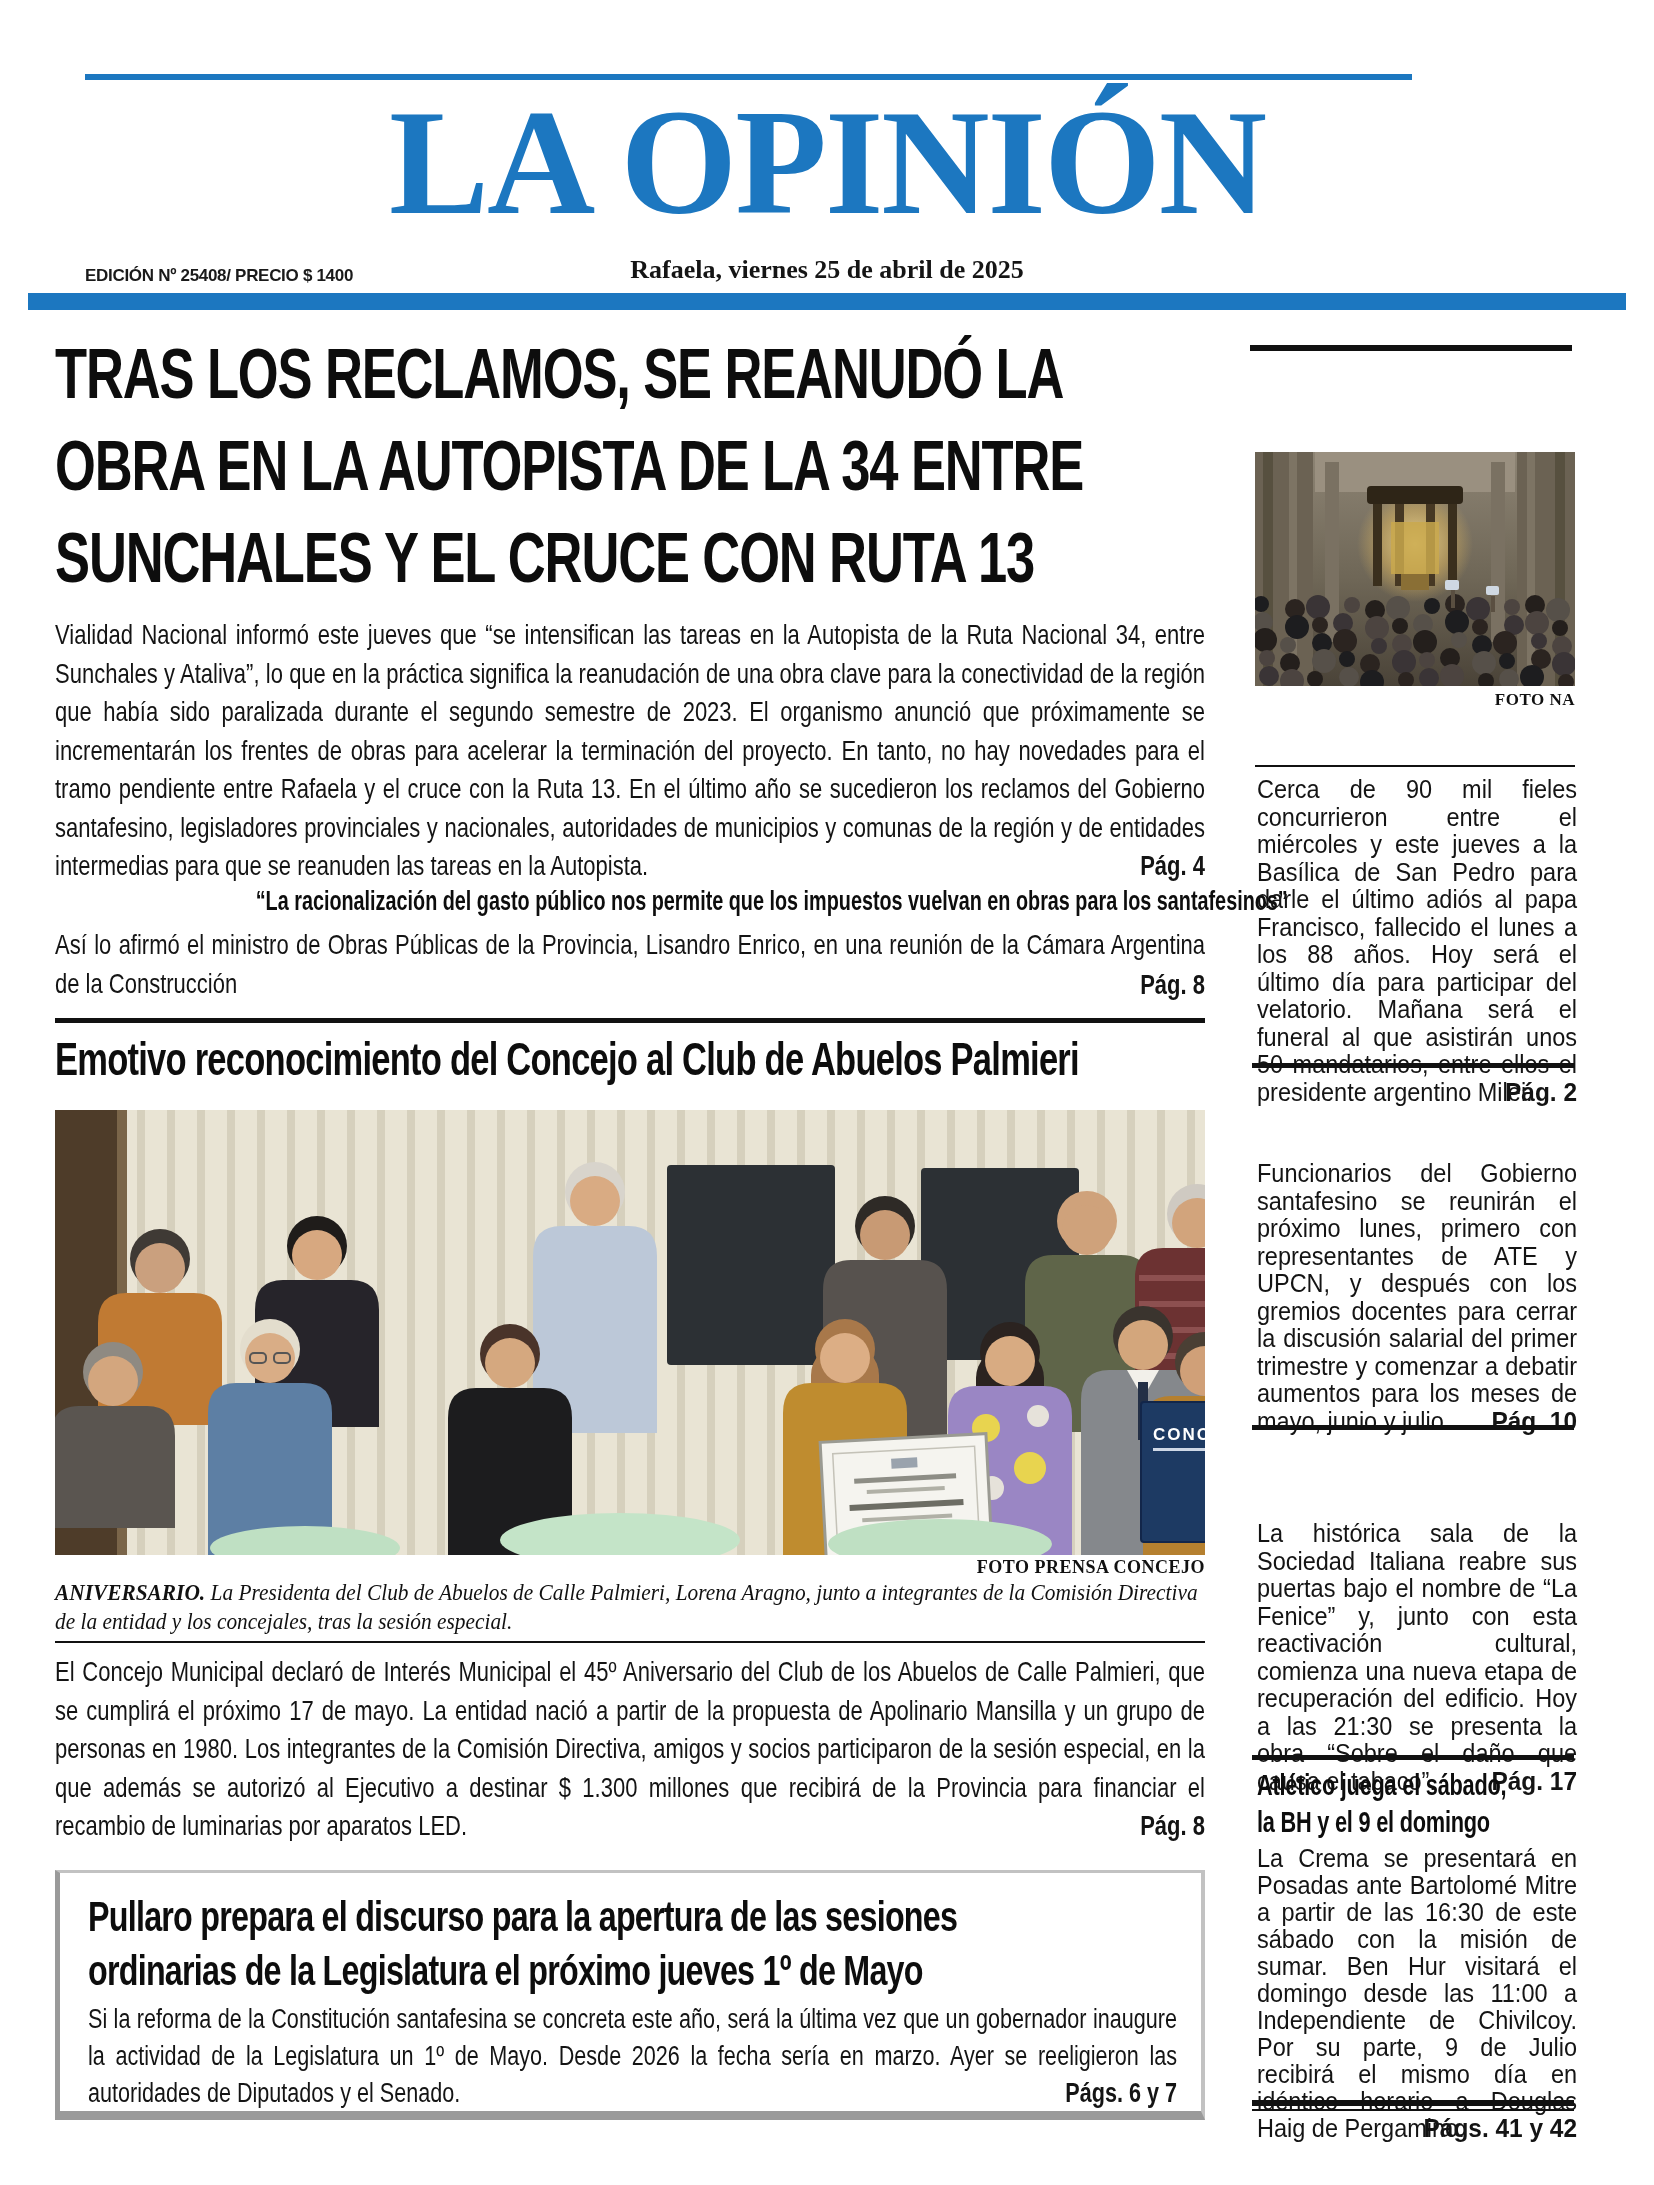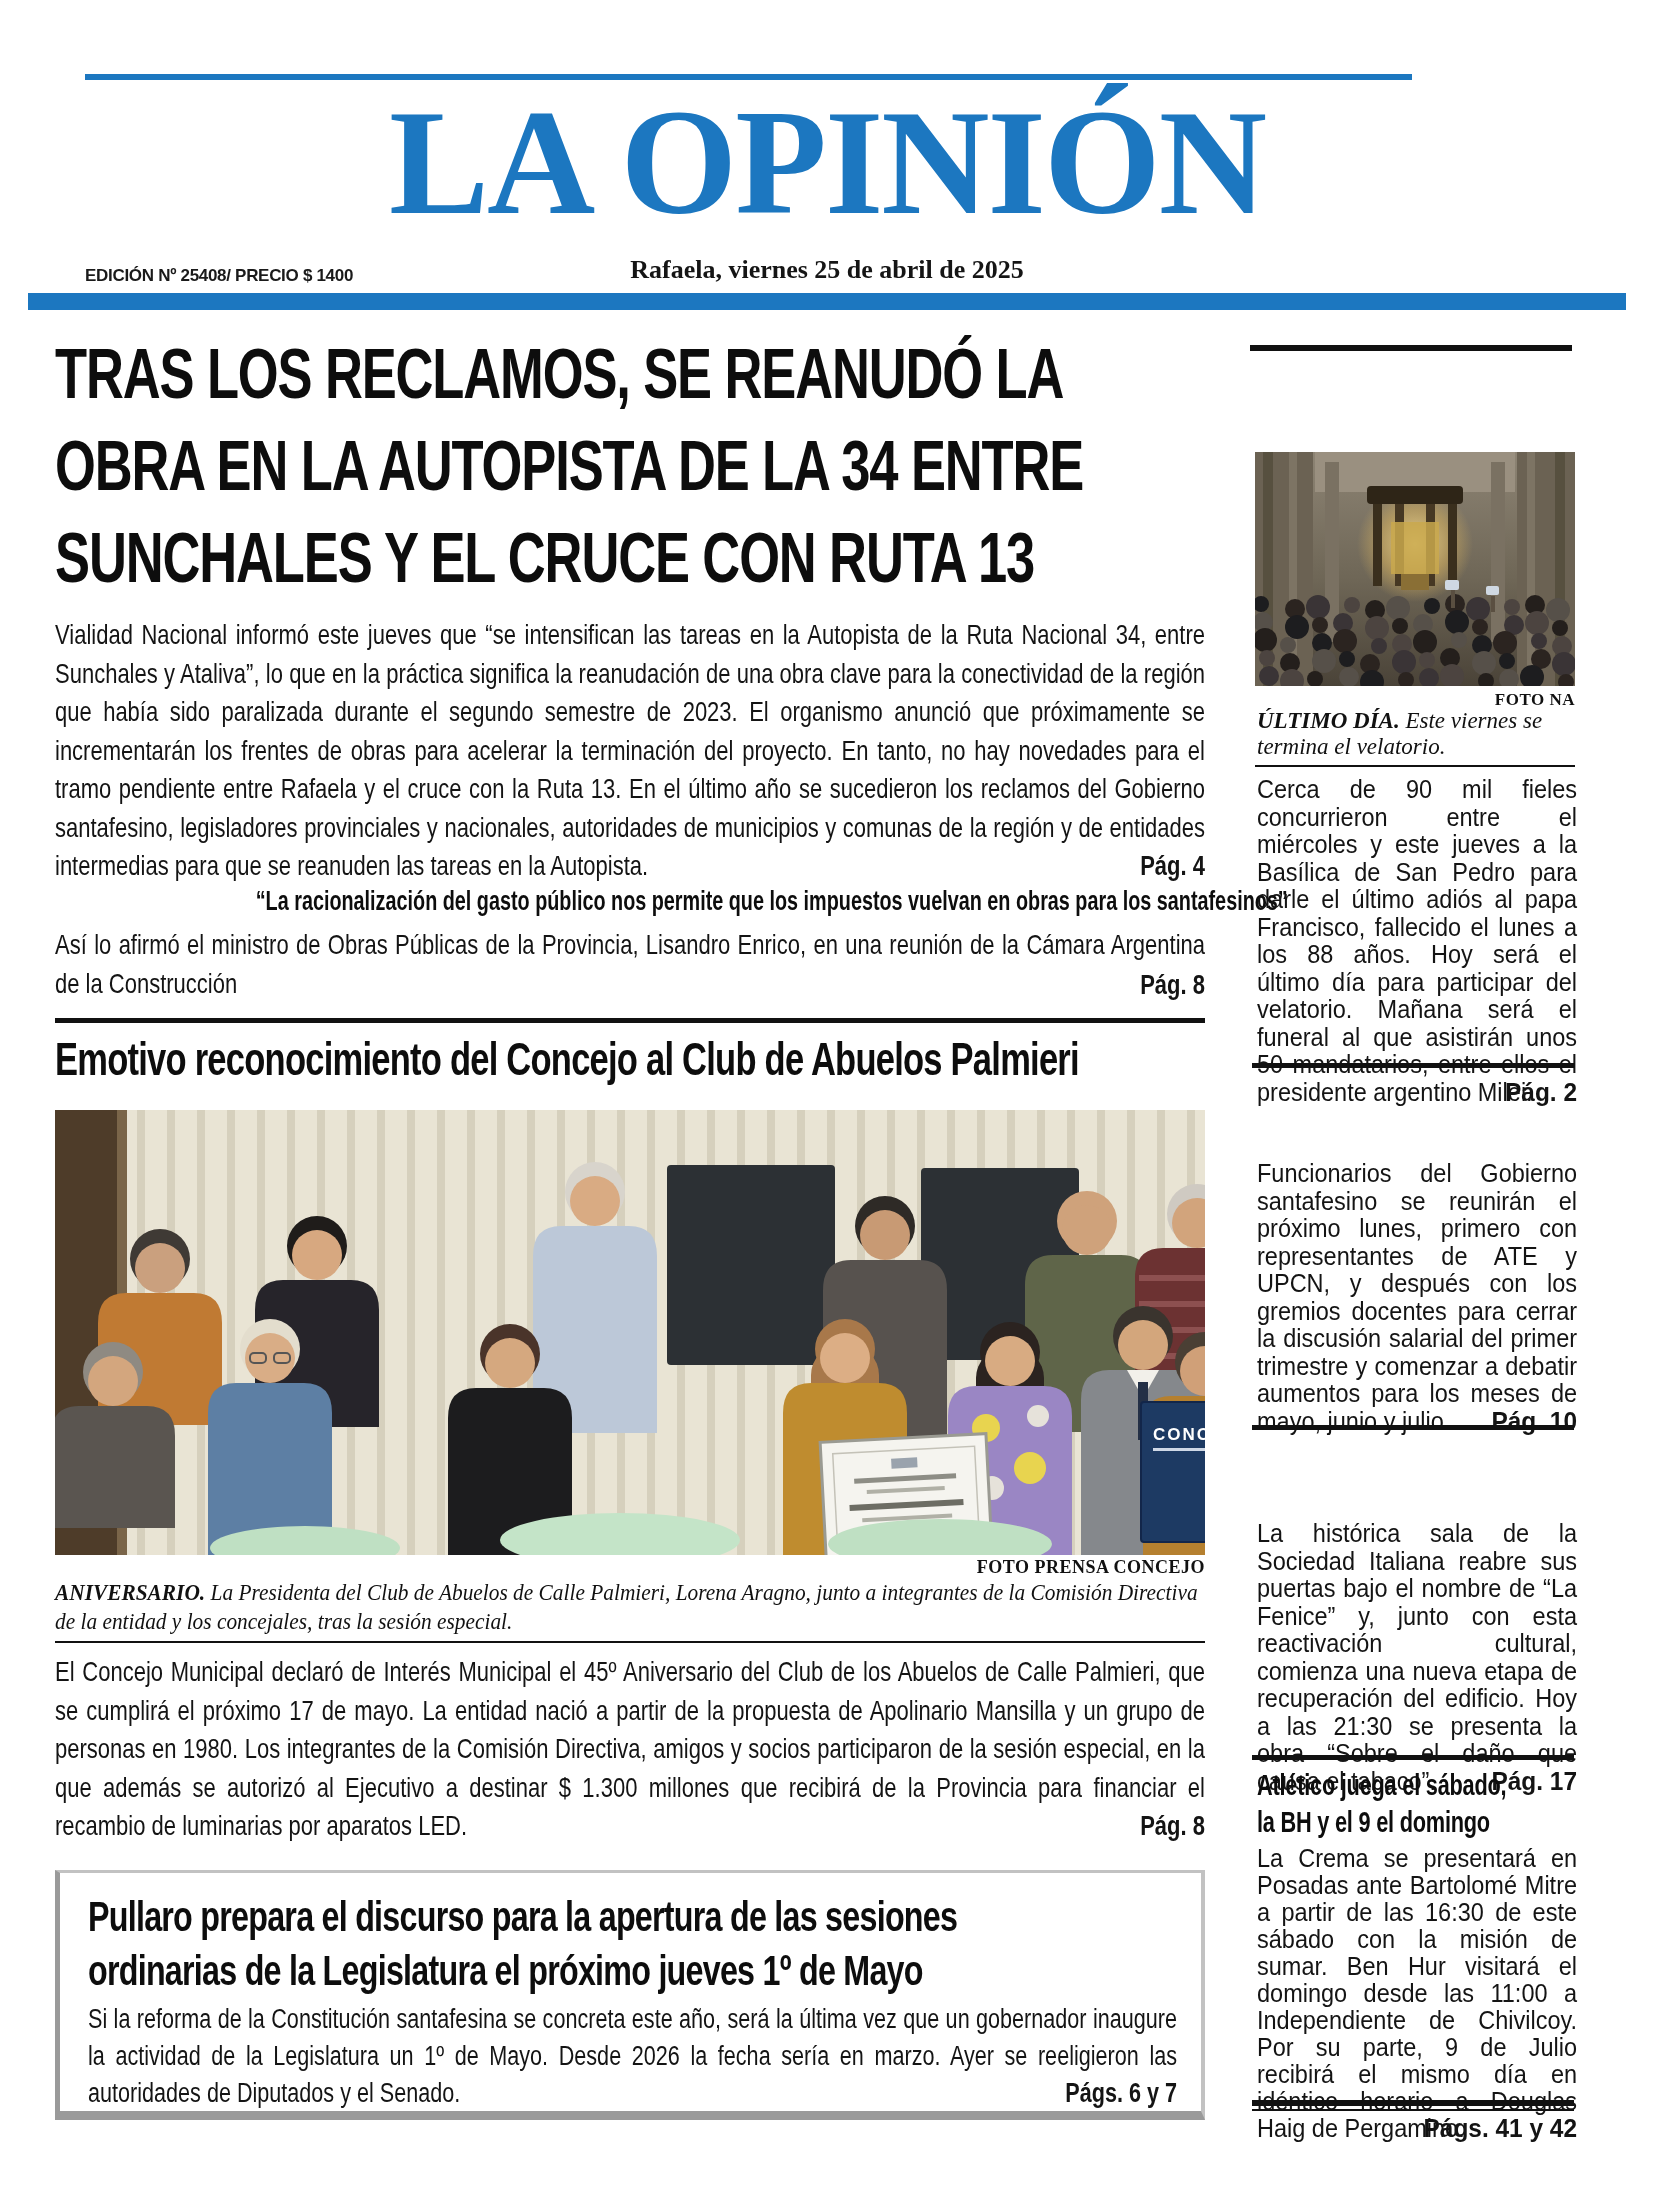--- a/index.html
+++ b/index.html
@@ -344,23 +344,20 @@
           <circle cx="311" cy="230" r="8" fill="#2b2420"></circle>
         </g>
       <rect x="196" y="138" width="4" height="18" fill="#5a4f41"></rect>
       <rect x="190" y="128" width="14" height="10" rx="2" fill="#cfd8e2"></rect>
       <rect x="236" y="144" width="4" height="16" fill="#5a4f41"></rect>
       <rect x="231" y="134" width="13" height="9" rx="2" fill="#cfd8e2"></rect>
     </svg>
   </div>
 
   <div class="abs credit" style="left:20px;top:690px;width:320px;font-size:17px;">FOTO NA</div>
-  <div class="abs scap" style="left:22px;top:708px;width:320px;">
-    <b>ÚLTIMO DÍA.</b><span> Este viernes se termina el velatorio.</span>
-  </div>
   <div class="abs rule-thin" style="left:20px;top:765px;width:320px;"></div>
 
   <div class="abs" style="left:22px;top:776px;width:320px;">
     <div class="cond94 sbody">
       <span>Cerca de 90 mil fieles concurrieron entre el miércoles y este jueves a la Basílica de San Pedro para darle el último adiós al papa Francisco, fallecido el lunes a los 88 años. Hoy será el último día para participar del velatorio. Mañana será el funeral al que asistirán unos 50 mandatarios, entre ellos el presidente argentino Milei.</span>
       <span class="pag" style="font-size:26px;">Pág. 2</span>
     </div>
   </div>
 
   <div class="abs rule-thick" style="left:17px;top:1063px;width:322px;"></div>

